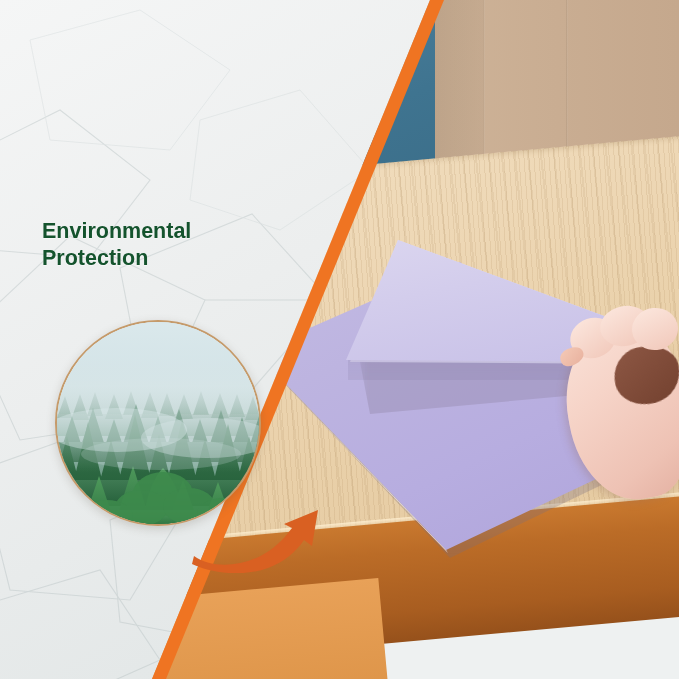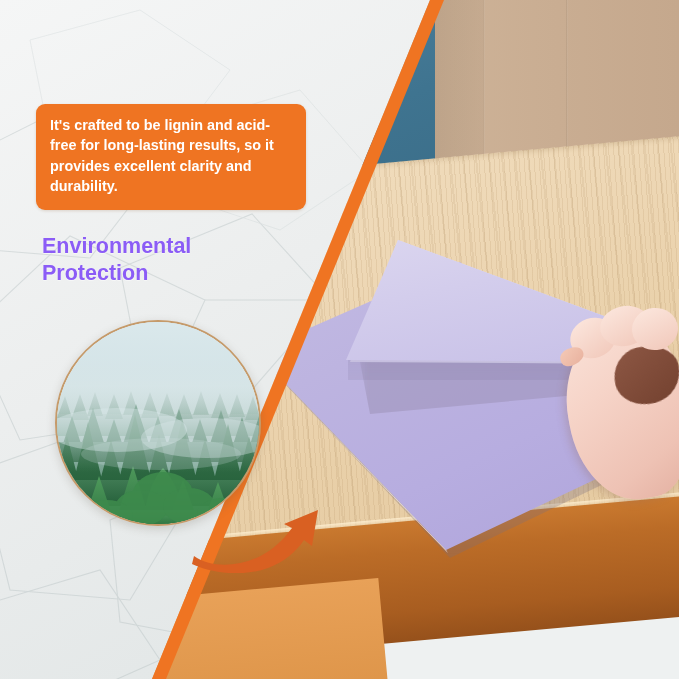--- a/index.html
+++ b/index.html
@@ -194,23 +194,23 @@
     padding:11px 14px 13px 14px;
     box-sizing:border-box;
     box-shadow:0 1px 3px rgba(120,70,30,.18);
   }
   .callout p{
     margin:0;color:#ffffff;font-size:14.4px;line-height:1.42;font-weight:600;
   }
 
   
   .sub-heading{
-    position:absolute;left:42px;top:233px;
+    position:absolute;left:42px;top:218px;
     font-size:21.5px;font-weight:bold;line-height:1.24;
-    color:#8b5cf6;
+    color:#14532d;
     text-shadow:0 1px 1px rgba(255,255,255,.55);
   }
 
   
   .forest{
     position:absolute;left:55px;top:320px;width:202px;height:202px;
     border-radius:50%;
     overflow:hidden;
     border:2px solid #c59a6a;
     box-shadow:0 3px 10px rgba(90,80,70,.22);
@@ -283,23 +283,20 @@
       <g fill="none" stroke="#c6cfd0" stroke-width="0.9" opacity="0.75">
         <path d="M 30 40 L 140 10 L 230 70 L 170 150 L 50 140 Z"></path>
         <path d="M 200 120 L 300 90 L 370 170 L 280 230 L 190 200 Z"></path>
       </g>
     </svg>
   </div>
 
   <div class="divider"></div>
 
 
-  <div class="callout">
-    <p>It's crafted to be lignin and acid-free for long-lasting results, so it provides excellent clarity and durability.</p>
-  </div>
 
   <div class="sub-heading nowrap">Environmental
 Protection</div>
 
   <div class="forest">
     <div class="sky"></div>
     <svg width="202" height="202" viewBox="0 0 202 202" xmlns="http://www.w3.org/2000/svg">
       <defs>
         <linearGradient id="fogFar" x1="0" y1="0" x2="0" y2="1">
           <stop offset="0" stop-color="#9db6ad" stop-opacity="0.45"></stop>

